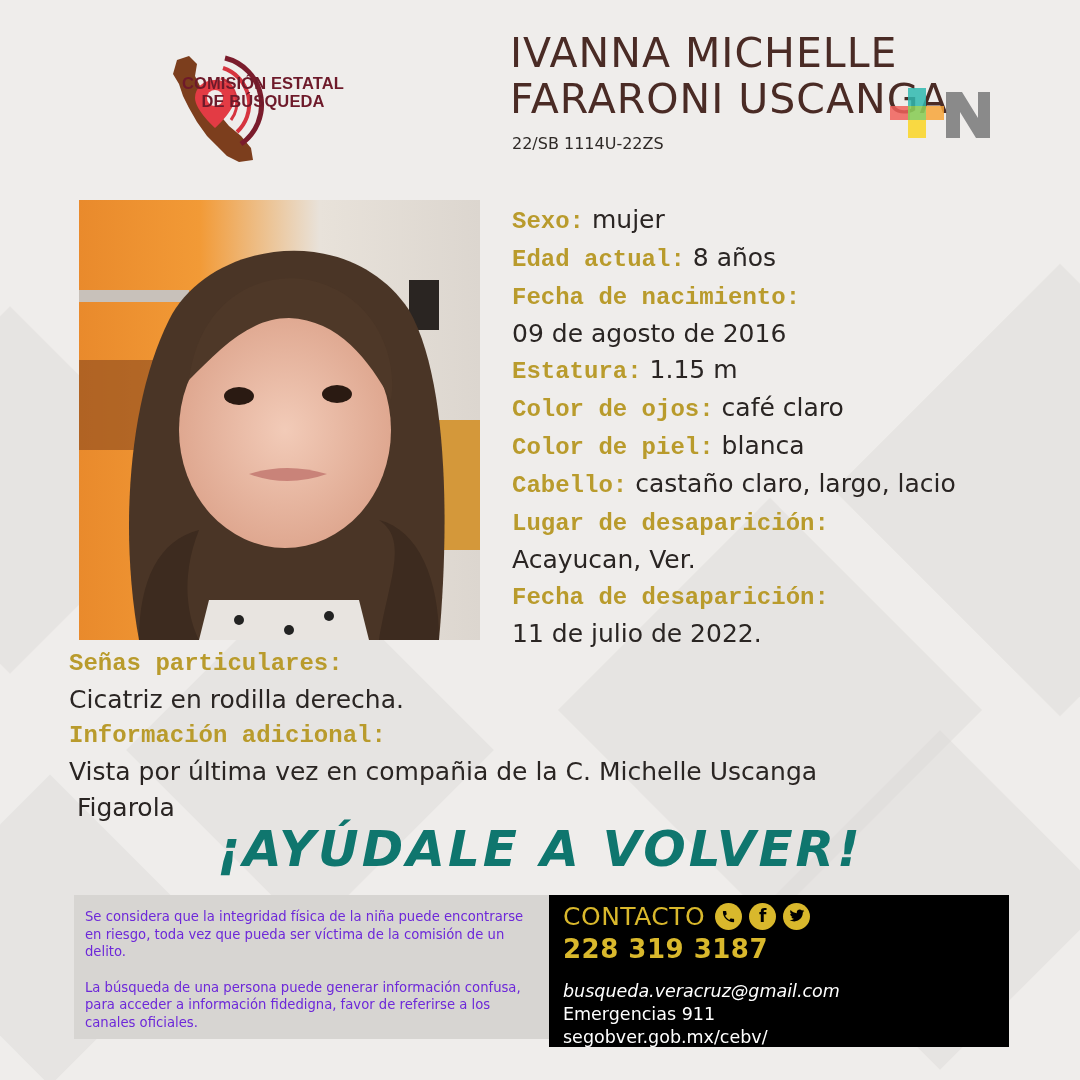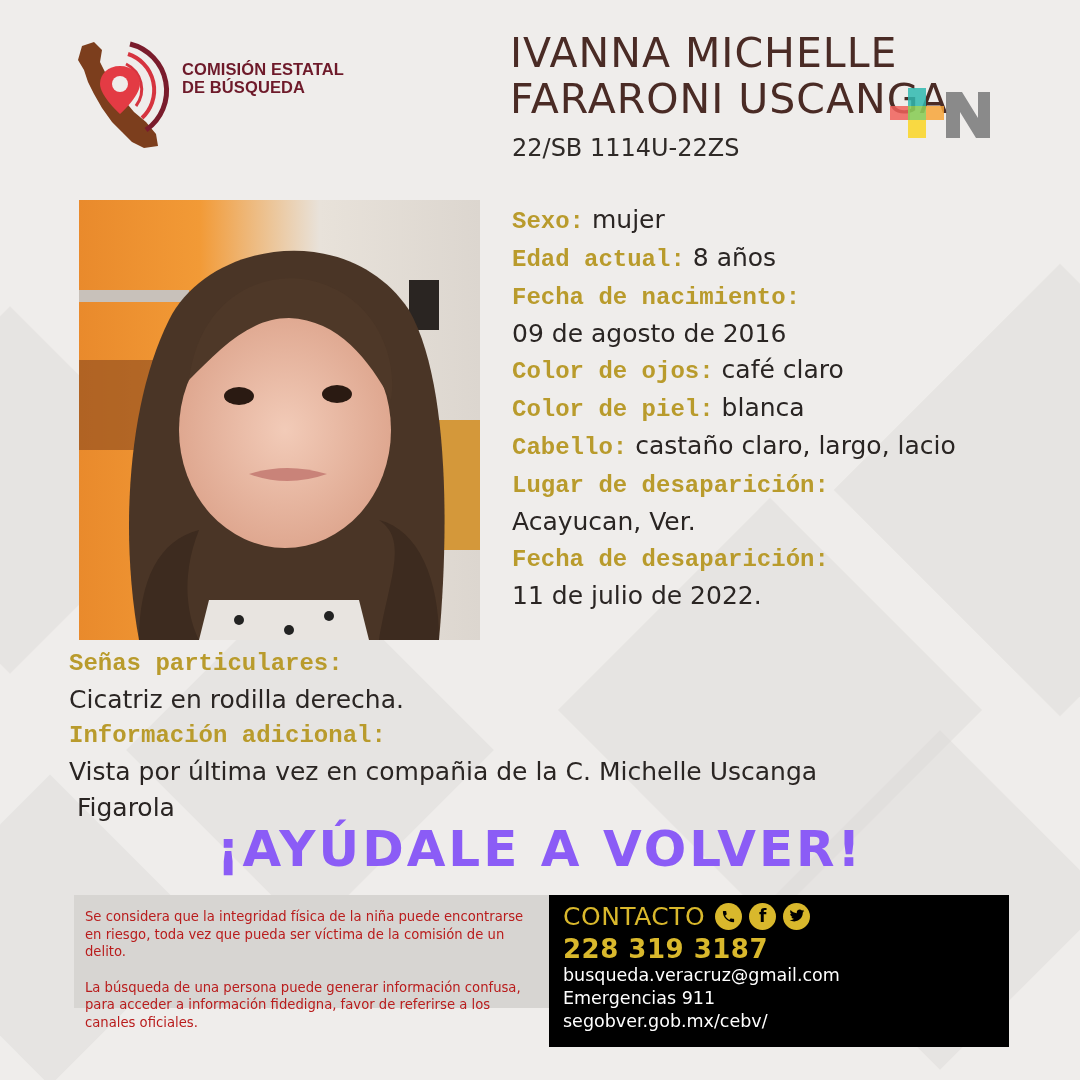--- a/index.html
+++ b/index.html
@@ -10,37 +10,37 @@
     font-family: "DejaVu Sans", sans-serif;
     color: #2a2523;
   }
   .bg-shapes { position: absolute; inset: 0; overflow: hidden; z-index: 0; }
   .bg-shapes .diamond {
     position: absolute;
     transform: rotate(45deg);
     background: rgba(220, 218, 215, 0.45);
   }
 
-  .logo { position: absolute; left: 72px; top: 38px; width: 300px; height: 115px; z-index: 2; }
+  .logo { position: absolute; left: 72px; top: 52px; width: 300px; height: 115px; z-index: 2; text-align: center; }
   .logo-text {
     position: absolute; left: 110px; top: 22px;
     font-family: "Liberation Sans", sans-serif;
     font-weight: bold; font-size: 16.5px; line-height: 18px;
     color: #6e1a2a; letter-spacing: 0.1px;
   }
 
   .name {
     position: absolute; left: 510px; top: 30px; z-index: 2;
     font-family: "DejaVu Sans", sans-serif;
     font-weight: normal; font-size: 41px; line-height: 46px;
     color: #4a2b25; letter-spacing: 1px;
   }
   .case-id {
     position: absolute; left: 512px; top: 134px; z-index: 2;
-    font-size: 24px; color: #2f2a27;
+    font-size: 16px; color: #2f2a27;
   }
   .watermark { position: absolute; left: 890px; top: 88px; width: 104px; height: 52px; z-index: 3; }
 
   .photo {
     position: absolute; left: 79px; top: 200px; width: 401px; height: 440px; z-index: 2;
     overflow: hidden; background: #b6885c;
   }
 
   .details {
     position: absolute; left: 512px; top: 202px; width: 540px; z-index: 2;
@@ -48,27 +48,27 @@
   }
   .details .row { white-space: nowrap; }
   .lbl { font-family: Liberation Mono, monospace; font-weight: bold; color: #b99b2c; font-size: 24px; }
   .val { color: #2a2523; }
 
   .lower { position: absolute; left: 69px; top: 646px; width: 960px; z-index: 2; font-size: 25px; line-height: 36px; }
 
   .cta {
     position: absolute; left: 0; width: 1080px; top: 820px; text-align: center; z-index: 2;
     font-family: "DejaVu Sans", sans-serif; font-weight: bold; font-size: 50px;
-    color: #8b5cf6; letter-spacing: 3px;
+    color: #0f766e; letter-spacing: 3px; font-style: italic;
   }
 
   .disclaimer {
-    position: absolute; left: 74px; top: 895px; width: 475px; height: 113px; z-index: 2;
+    position: absolute; left: 74px; top: 895px; width: 475px; height: 144px; z-index: 2;
     background: #d7d5d2; padding: 13px 12px 0 11px;
-    font-size: 13.2px; line-height: 17.5px; color: #b91c1c;
+    font-size: 13.2px; line-height: 17.5px; color: #6d28d9;
   }
   .disclaimer p + p { margin-top: 18px; }
 
   .contact {
     position: absolute; left: 549px; top: 895px; width: 460px; height: 152px; z-index: 2;
     background: #000; padding: 6px 0 0 14px; color: #fff;
   }
   .contact-head { display: flex; align-items: center; height: 30px; }
   .contact-title { font-size: 25px; color: #d9b82c; letter-spacing: 0.5px; margin-right: 10px; }
   .ci {
@@ -165,20 +165,24 @@
     <span class="lbl">Edad actual:</span>
     <span class="val">8 años</span>
   </div>
   <div class="row">
     <span class="lbl">Fecha de nacimiento:</span>
   </div>
   <div class="row">
     <span class="val">09 de agosto de 2016</span>
   </div>
   <div class="row">
+    <span class="lbl">Estatura:</span>
+    <span class="val">1.15 m</span>
+  </div>
+  <div class="row">
     <span class="lbl">Color de ojos:</span>
     <span class="val">café claro</span>
   </div>
   <div class="row">
     <span class="lbl">Color de piel:</span>
     <span class="val">blanca</span>
   </div>
   <div class="row">
     <span class="lbl">Cabello:</span>
     <span class="val">castaño claro, largo, lacio</span>
@@ -221,19 +225,19 @@
         </svg>
     </span>
     <span class="ci">f</span>
     <span class="ci">
       <svg width="16" height="14" viewBox="0 0 24 20">
           <path d="M23 2.5c-.8.4-1.7.6-2.6.7.9-.6 1.6-1.4 2-2.5-.9.5-1.9.9-2.9 1.1C18.6.8 17.4.3 16.1.3c-2.5 0-4.5 2-4.5 4.5 0 .4 0 .7.1 1C7.9 5.6 4.6 3.8 2.4 1.1c-.4.7-.6 1.4-.6 2.3 0 1.6.8 2.9 2 3.7-.7 0-1.4-.2-2-.6v.1c0 2.2 1.6 4 3.6 4.4-.4.1-.8.2-1.2.2-.3 0-.6 0-.8-.1.6 1.8 2.2 3.1 4.2 3.1-1.5 1.2-3.5 1.9-5.6 1.9H1c2 1.3 4.4 2 6.9 2 8.3 0 12.8-6.9 12.8-12.8v-.6c.9-.6 1.6-1.4 2.3-2.2z" fill="#000"></path>
         </svg>
     </span>
   </div>
   <div class="phone">228 319 3187</div>
-  <div class="cline" style="margin-top:0;">busqueda.veracruz@gmail.com</div>
+  <div class="cline" style="margin-top:16px;font-style:italic;">busqueda.veracruz@gmail.com</div>
   <div class="cline">
     <span>Emergencias</span>
     <b>911</b>
   </div>
   <div class="cline">segobver.gob.mx/cebv/</div>
 </div>
 
 </body></html>

